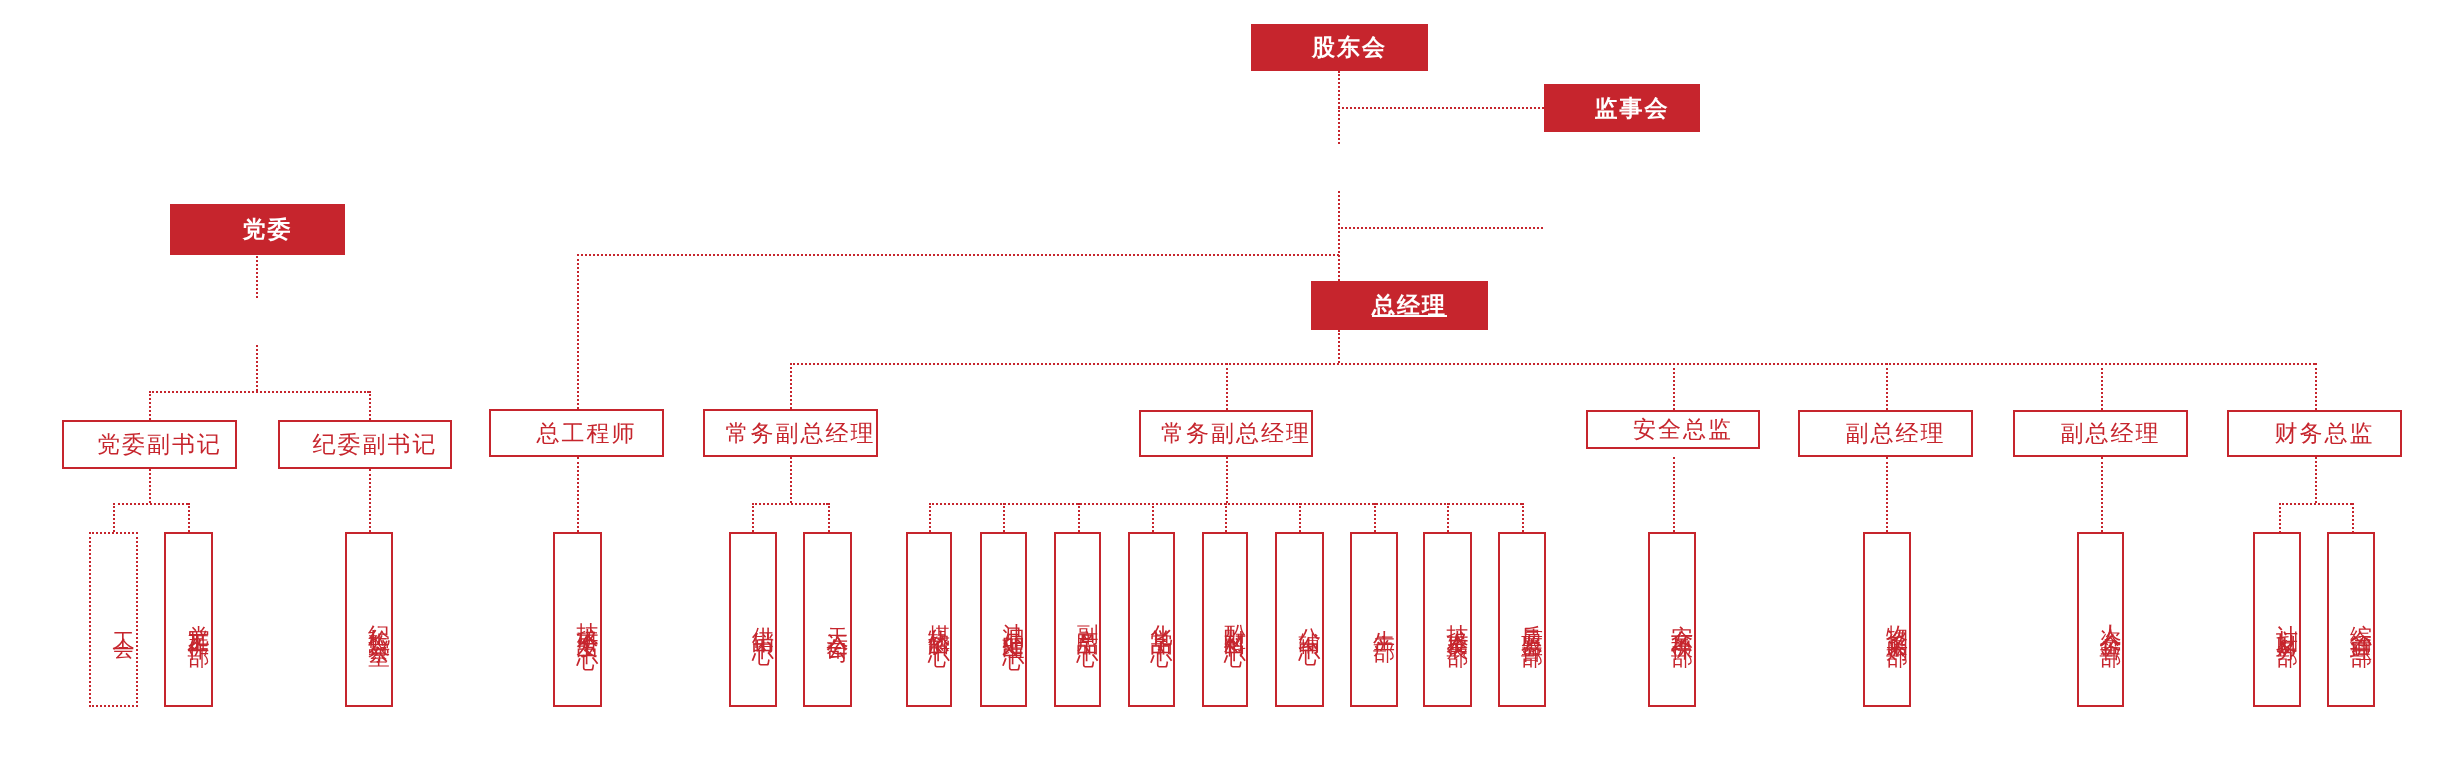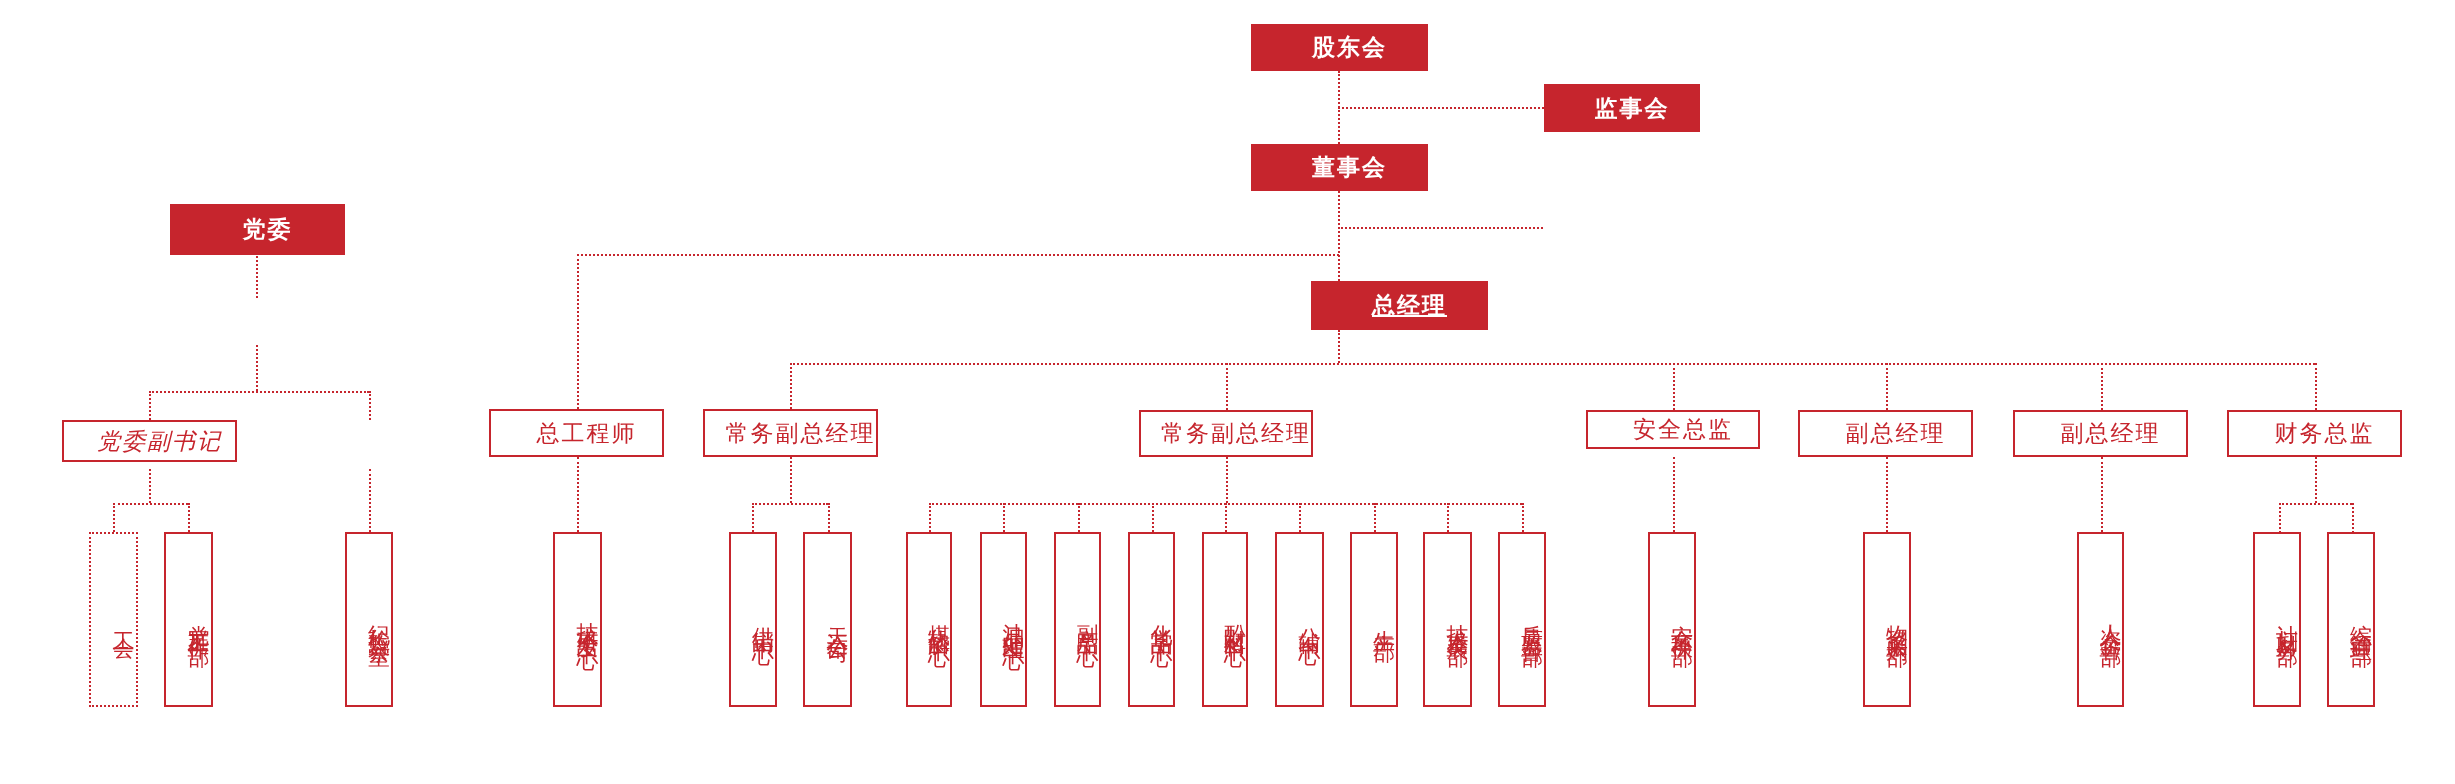--- a/index.html
+++ b/index.html
@@ -110,24 +110,24 @@
     <div class="line-v" style="left: 1522px; top: 503px; height: 29px;"></div>
     <div class="line-v" style="left: 1673px; top: 457px; height: 75px;"></div>
     <div class="line-v" style="left: 1886px; top: 457px; height: 75px;"></div>
     <div class="line-v" style="left: 2101px; top: 457px; height: 75px;"></div>
     <div class="line-v" style="left: 2315px; top: 457px; height: 46px;"></div>
     <div class="line-h" style="left: 2279px; top: 503px; width: 73px;"></div>
     <div class="line-v" style="left: 2279px; top: 503px; height: 30px;"></div>
     <div class="line-v" style="left: 2352px; top: 503px; height: 30px;"></div>
     <div class="node solid" style="left: 1251px; top: 24px; width: 177px; height: 47px;">股东会</div>
     <div class="node solid" style="left: 1544px; top: 84px; width: 156px; height: 48px;">监事会</div>
-    <div class="node solid" style="left: 1251px; top: 144px; width: 177px; height: 47px;">董事会</div>
     <div class="node solid" style="left: 170px; top: 204px; width: 175px; height: 51px;">党委</div>
     <div class="node solid" style="left: 1311px; top: 281px; width: 177px; height: 49px; text-decoration: underline;">总经理</div>
-    <div class="node outline" style="left: 62px; top: 420px; width: 175px; height: 42px; font-style: italic;">党委副书记</div>
+    <div class="node outline" style="left: 62px; top: 420px; width: 175px; height: 49px;">党委副书记</div>
+    <div class="node outline" style="left: 278px; top: 420px; width: 174px; height: 49px;">纪委副书记</div>
     <div class="node outline" style="left: 489px; top: 409px; width: 175px; height: 48px;">总工程师</div>
     <div class="node outline" style="left: 703px; top: 409px; width: 175px; height: 48px;">常务副总经理</div>
     <div class="node outline" style="left: 1139px; top: 410px; width: 174px; height: 47px;">常务副总经理</div>
     <div class="node outline" style="left: 1586px; top: 410px; width: 174px; height: 39px;">安全总监</div>
     <div class="node outline" style="left: 1798px; top: 410px; width: 175px; height: 47px;">副总经理</div>
     <div class="node outline" style="left: 2013px; top: 410px; width: 175px; height: 47px;">副总经理</div>
     <div class="node outline" style="left: 2227px; top: 410px; width: 175px; height: 47px;">财务总监</div>
     <div class="node outline-dotted vert" style="left: 89px; top: 532px; width: 49px; height: 175px;">工会</div>
     <div class="node outline vert" style="left: 164px; top: 532px; width: 49px; height: 175px;">党群工作部</div>
     <div class="node outline vert" style="left: 345px; top: 532px; width: 48px; height: 175px;">纪检监察室</div>

